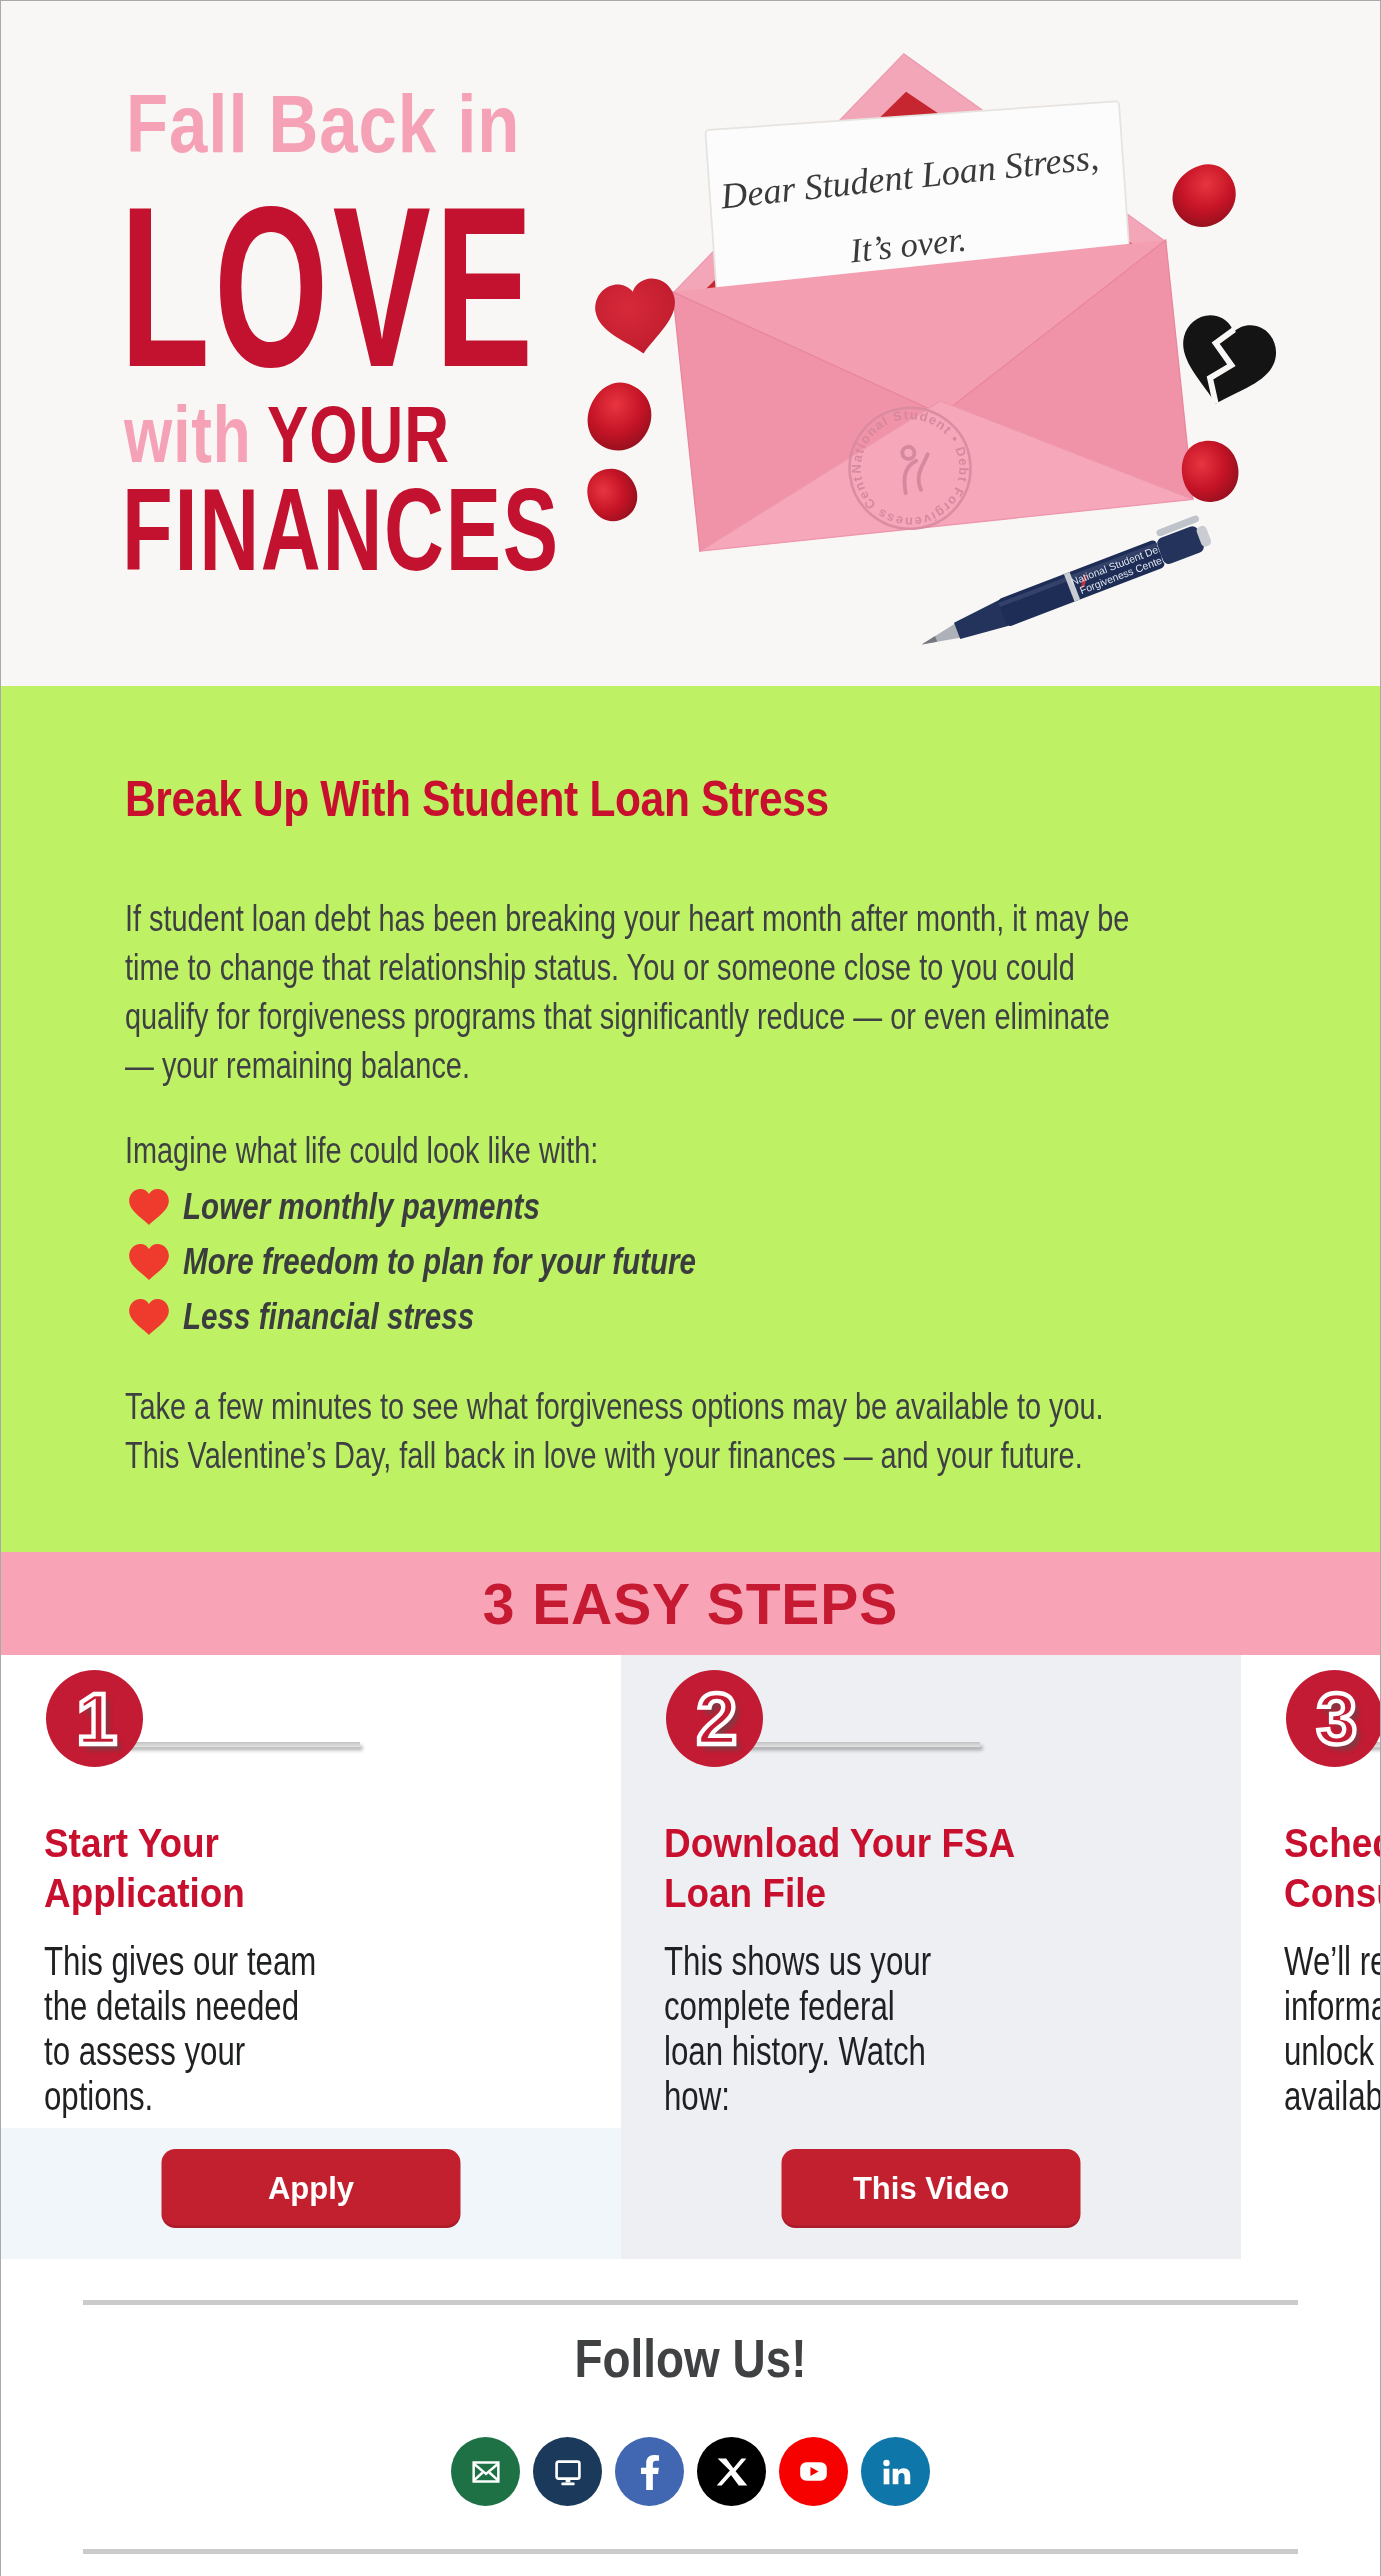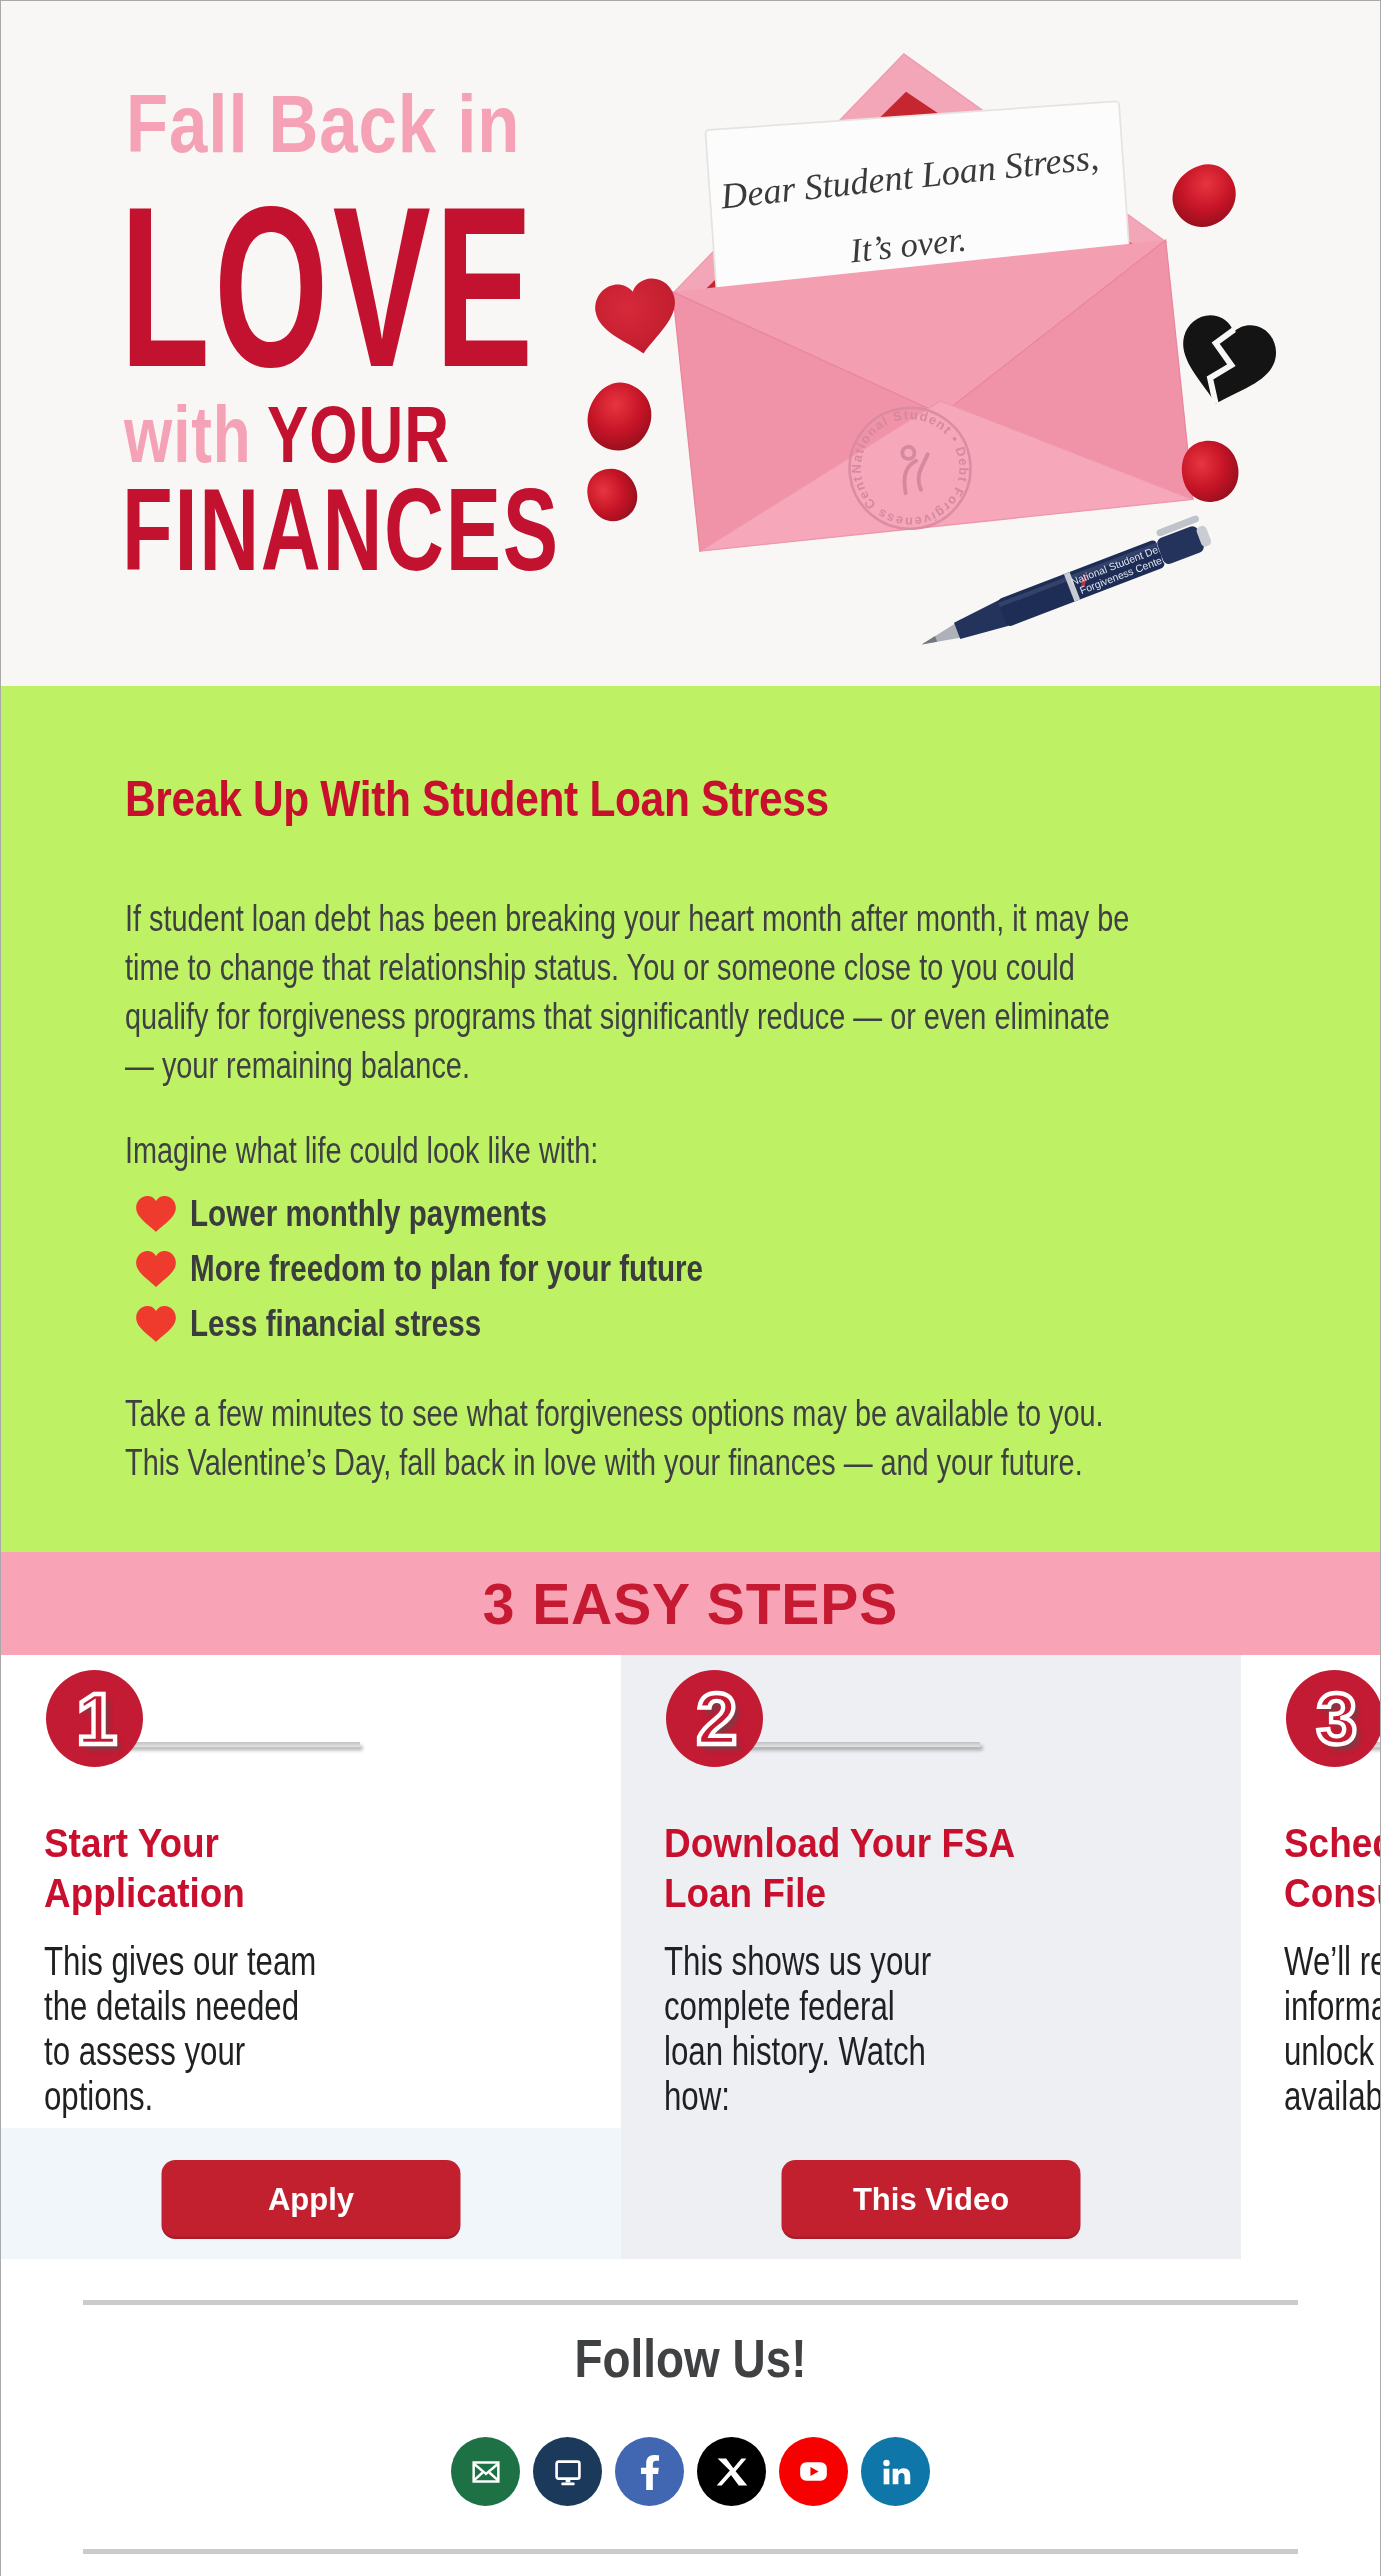--- a/index.html
+++ b/index.html
@@ -16,21 +16,21 @@
   .hl3 .pink{color:#F5A2B6;margin-right:15.5px;}
   .hl3 .red{color:#C3122F;}
   .hl4{left:121px;top:471px;font-size:83px;color:#C3122F;transform:scaleY(1.40);letter-spacing:1.7px;}
   
   .content{height:866px;box-sizing:border-box;padding:86px 124px 0;overflow:hidden;background:#bef264;}
   .article-heading{margin:0 0 67px;font-size:50px;line-height:55px;color:#C8102E;
     display:inline-block;transform:scaleX(.85);transform-origin:left top;white-space:nowrap;letter-spacing:-0.4px;}
   .para{margin:0;font-size:37px;line-height:49px;color:#3E4043;white-space:pre-line;
     width:1486px;transform:scaleX(.78);transform-origin:left top;}
   .imagine{margin-top:36px;}
-  .bullets{list-style:none;margin:11px;padding:0;}
+  .bullets{list-style:none;margin:4px;padding:0;font-style:italic;}
   .bullets li{display:flex;align-items:center;height:55px;font-size:37px;font-weight:bold;color:#3A3C3E;}
   .bullets .heart-glyph{width:40px;height:36px;margin-right:14px;flex:none;}
   .bullets .benefit-text{display:inline-block;transform:scaleX(.8);transform-origin:left center;white-space:nowrap;}
   .closing{margin-top:38px;}
   
   .banner{height:103px;background:#F9A4B6;display:flex;align-items:center;justify-content:center;}
   .banner-title{font-size:57px;font-weight:bold;color:#C51A31;letter-spacing:0.9px;}
   
   .steps{display:grid;grid-template-columns:1fr 1fr 1fr;height:604px;}
   .step{position:relative;box-sizing:border-box;padding:0 24px 0 43px;}
@@ -41,21 +41,21 @@
   .num-circle{position:absolute;left:1.7px;top:0;width:97px;height:97px;border-radius:50%;
     background:#C21B33;display:flex;align-items:center;justify-content:center;}
   .num{font-size:73px;font-weight:bold;color:#C21B33;-webkit-text-stroke:4.3px #fff;
     text-shadow:5.2px 6px 4.3px rgba(80,80,80,.55);padding-left:5.2px;}
   .num-line{position:absolute;left:48px;top:72px;width:268px;height:5.2px;
     background:linear-gradient(#c2c2c2,#e3e3e3);box-shadow:2.6px 3.5px 3.5px rgba(0,0,0,.28);}
   .step-title{margin:51px 0 0;font-size:41px;line-height:50px;font-weight:bold;color:#C8102E;
     white-space:pre-line;transform:scaleX(.9);transform-origin:left top;width:484px;}
   .step-body{margin:21.6px 0 0;font-size:40px;line-height:45px;color:#1F2022;
     white-space:pre-line;transform:scaleX(.78);transform-origin:left top;width:553px;}
-  .btn{position:absolute;bottom:20px;left:50%;transform:translateX(-50%);
+  .btn{position:absolute;bottom:31px;left:50%;transform:translateX(-50%);
     width:299px;height:79px;border:none;border-radius:14px;background:#C2202F;color:#fff;
     font-family:inherit;font-size:31px;font-weight:bold;cursor:pointer;
     box-shadow:inset 0 -2.6px 0 rgba(0,0,0,.12);}
   
   .divider{height:5.2px;background:#CBCBCB;margin:0 82px;}
   .d1{margin-top:41px;}
   .follow-title-wrap{text-align:center;margin-top:22px;}
   .follow-title{display:inline-block;font-size:54px;line-height:62px;font-weight:bold;color:#3F4143;
     transform:scaleX(.85);transform-origin:center top;}
   .socials{display:flex;justify-content:center;gap:13px;margin-top:48px;}

